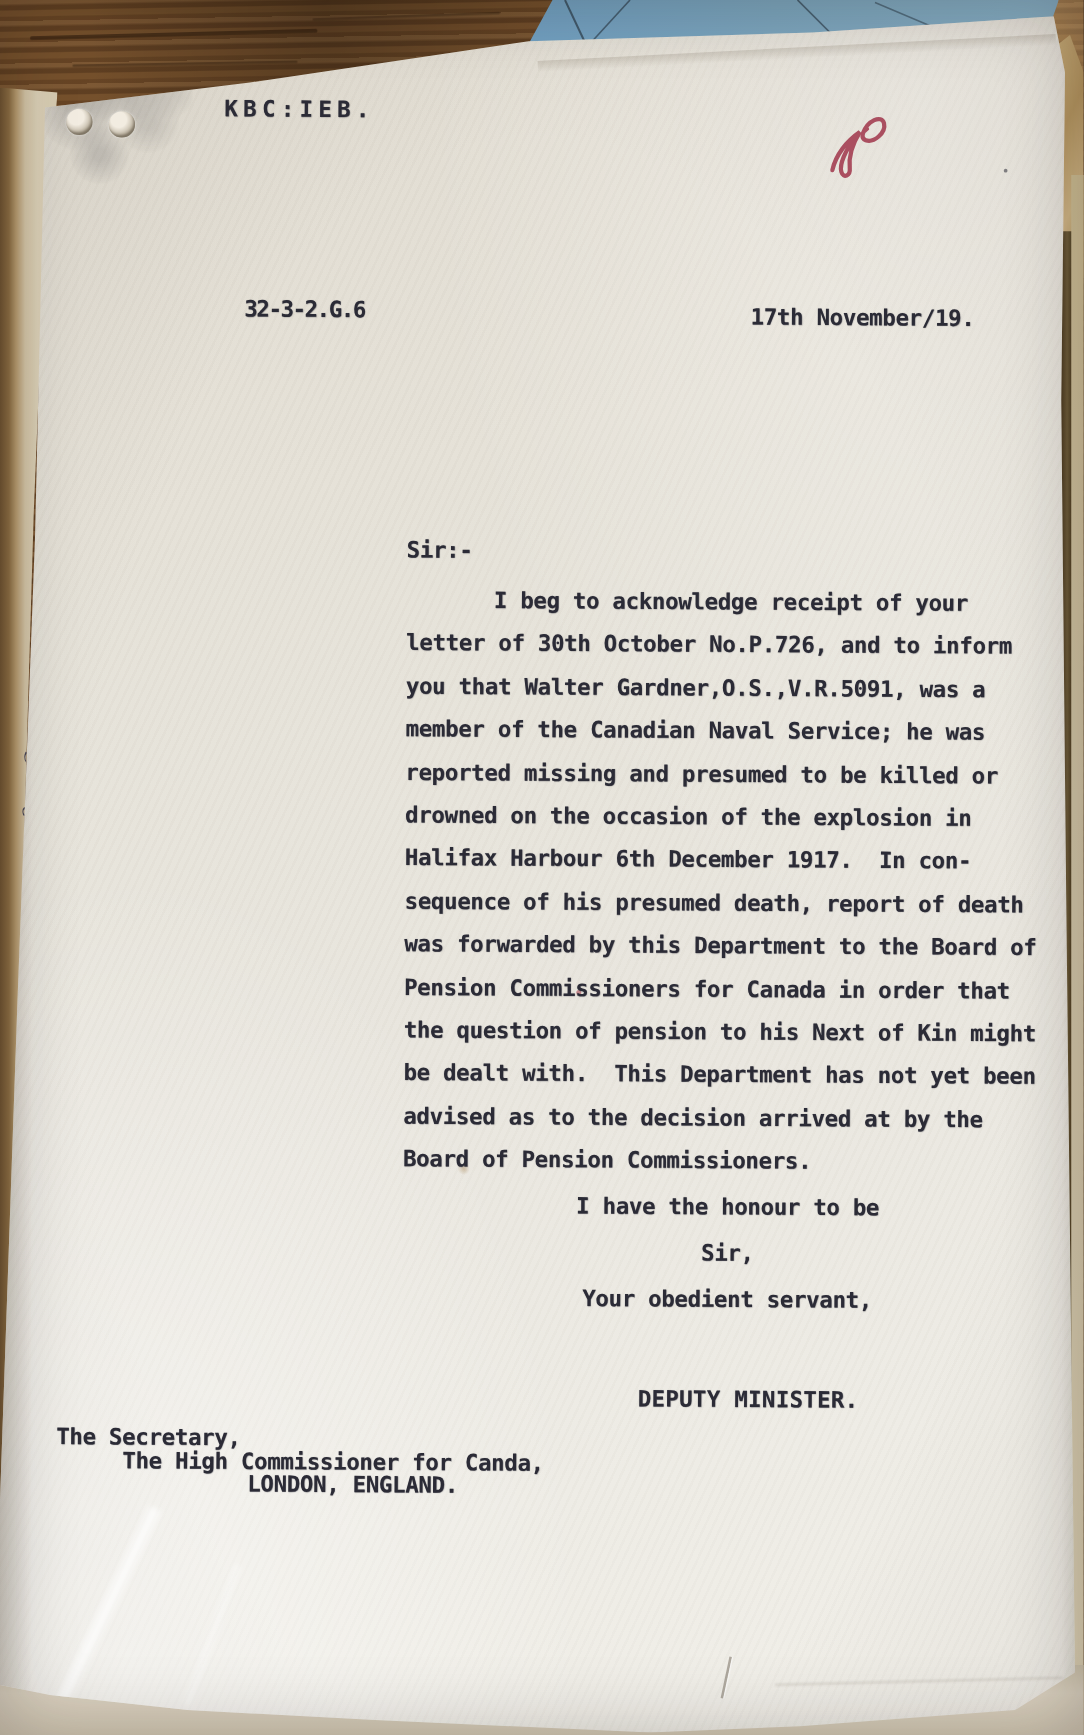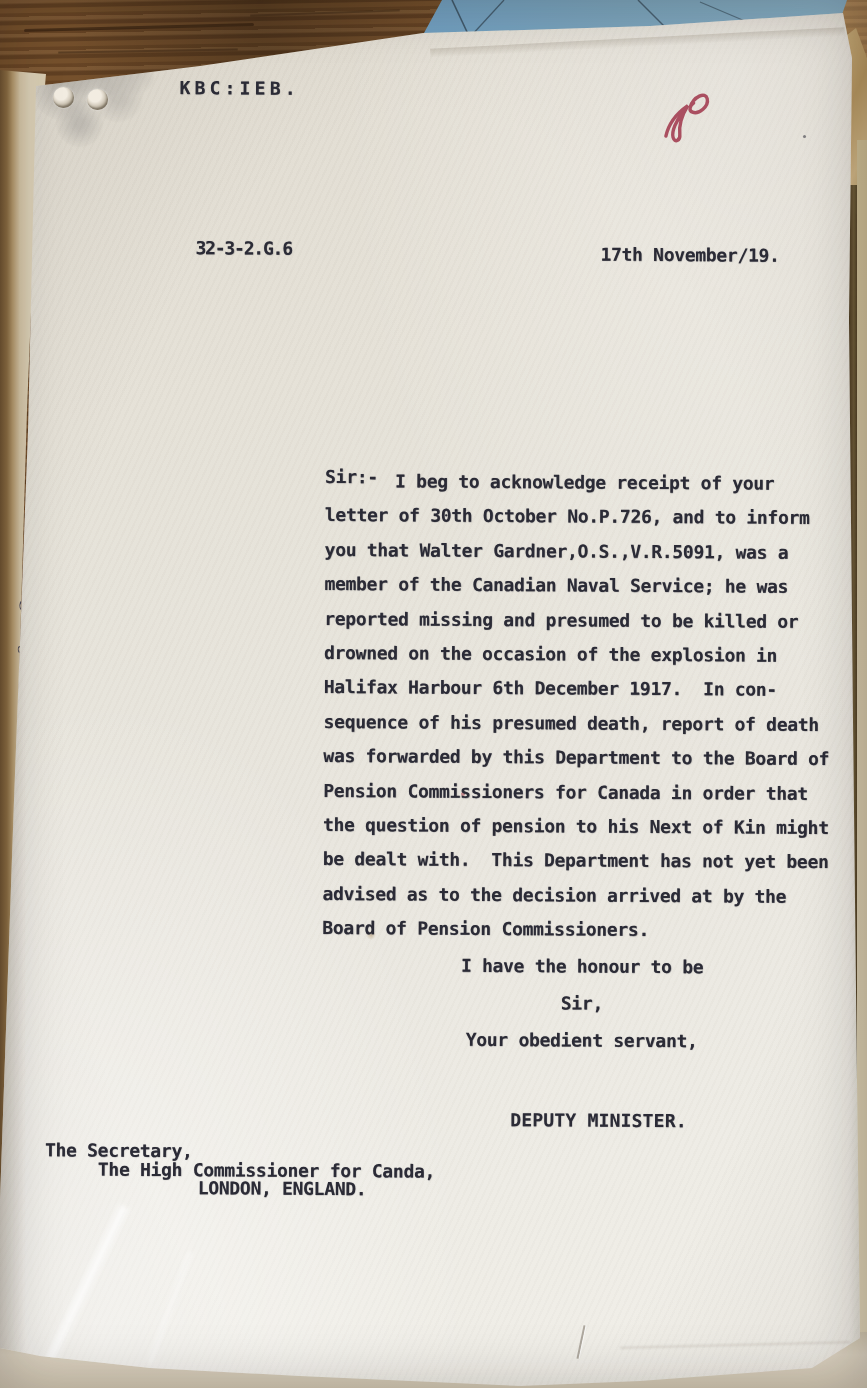--- a/index.html
+++ b/index.html
@@ -136,21 +136,21 @@
   .type-layer {
     position:absolute; inset:0;
     transform:rotate(.35deg); transform-origin:0 0;
     color:#2b2b36; font-weight:bold; font-size:18px;
     text-shadow:.3px .3px .8px rgba(43,43,54,.55);
   }
   .tline { white-space:pre; }
   .typist { position:absolute; left:180px; top:76px; letter-spacing:4.2px; }
   .fileno { position:absolute; left:197px; top:236px; letter-spacing:-1.2px; }
   .ldate  { position:absolute; left:602px; top:240px; letter-spacing:-.3px; }
-  .salut  { position:absolute; left:328px; top:428px; letter-spacing:-.3px;margin-top:36px; }
+  .salut  { position:absolute; left:328px; top:428px; letter-spacing:-.3px; }
   .lbody  { position:absolute; left:328px; top:462px; line-height:34.4px; letter-spacing:-.3px; }
   .lbody .indent { padding-left:70px; }
   .valed  { position:absolute; left:420px; top:944px; width:336px; text-align:center;
             line-height:37px; letter-spacing:-.3px; }
   .sig    { position:absolute; left:517px; top:1106px; letter-spacing:.2px; }
   .addr   { position:absolute; left:52px; top:1141px; line-height:18.6px; letter-spacing:-.3px; }
   .addr .a2 { margin-left:53px; }
   .addr .a3 { margin-left:153px; }
 
   .vignette { position:absolute; inset:0; pointer-events:none;

